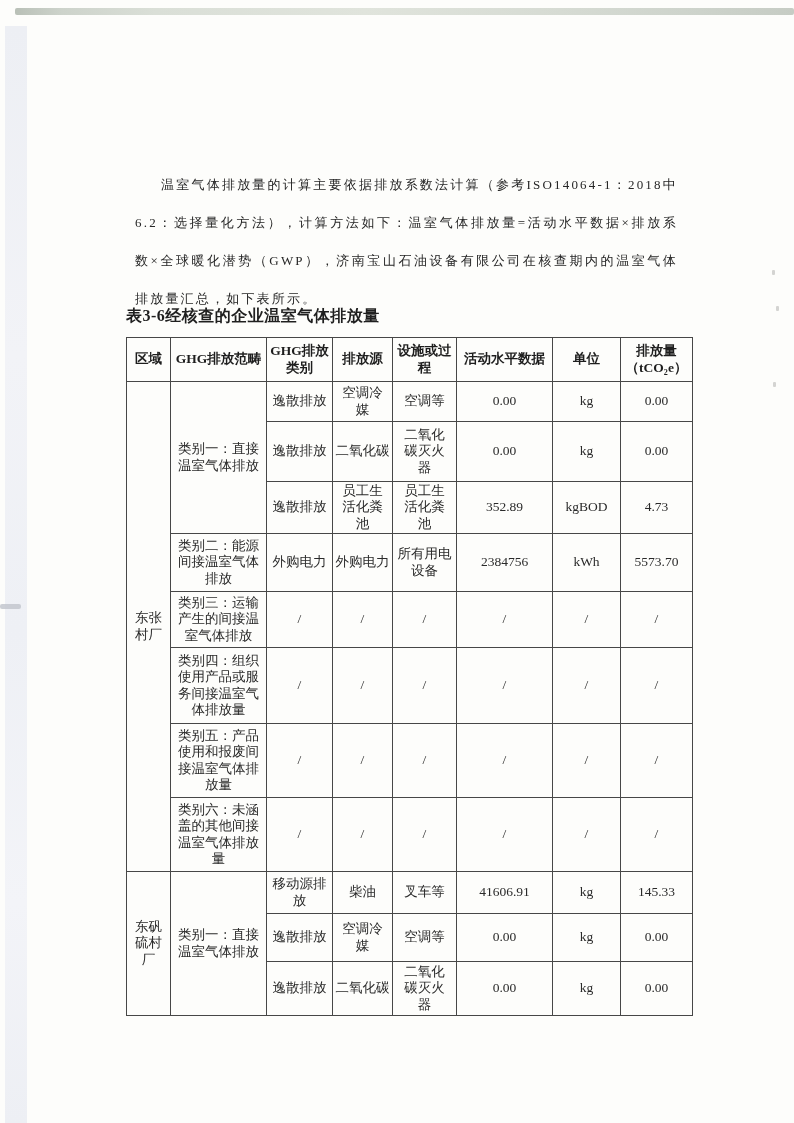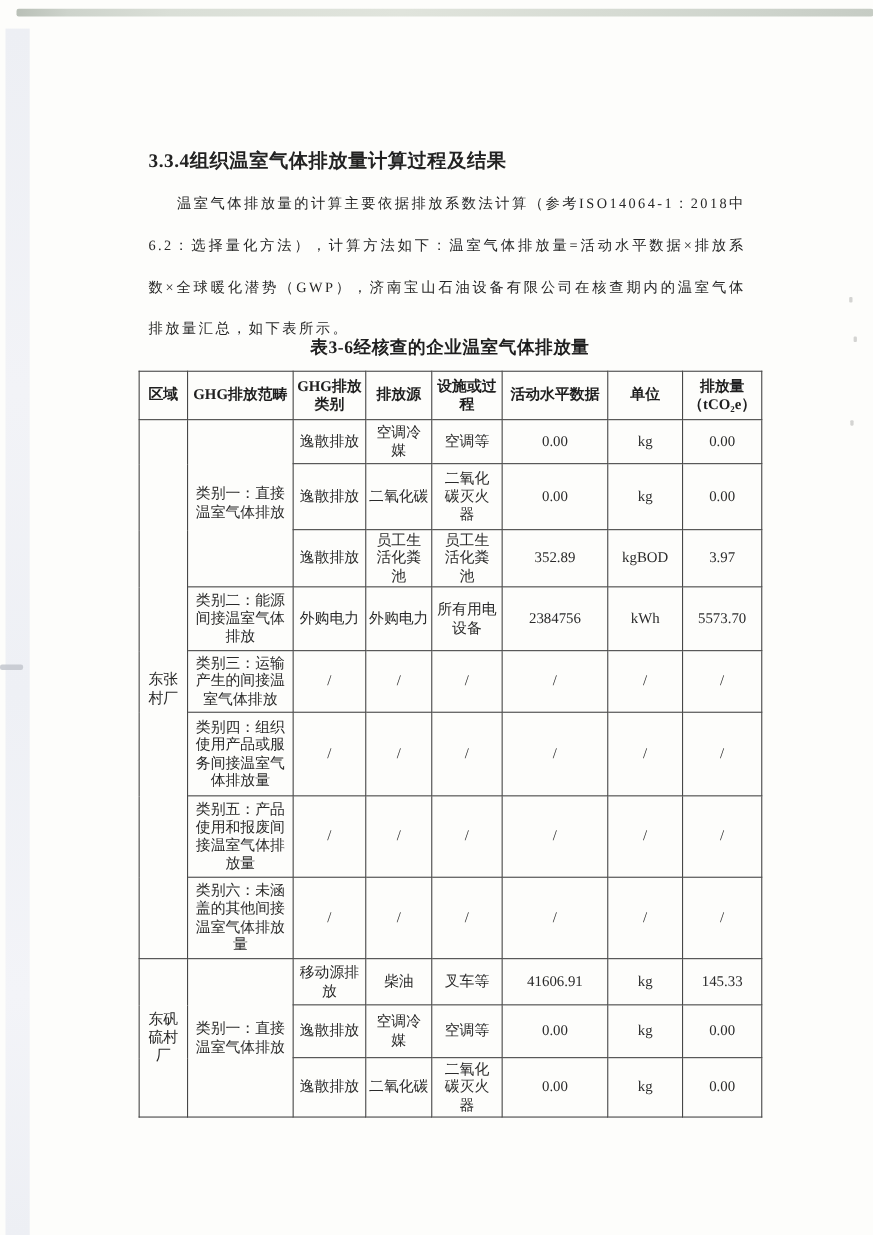--- a/index.html
+++ b/index.html
@@ -45,21 +45,21 @@
     position: absolute; left: 135px; top: 166px; width: 543px;
     font-size: 13px; line-height: 38px;
     letter-spacing: 2.2px;
     text-align: justify;
     text-justify: inter-character;
     text-indent: 2em;
     color: #262626;
   }
   .table-title {
     position: absolute; left: 126px; top: 306px; width: 566px;
-    text-align: center; font-size: 16px; font-weight: bold; color: #1f1f1f;
+    text-align: left; font-size: 16px; font-weight: bold; color: #1f1f1f;
     letter-spacing: 0.5px;
   }
 
   
   table.ghg {
     position: absolute; left: 126px; top: 337px; width: 566px;
     border-collapse: collapse; table-layout: fixed;
   }
   table.ghg th, table.ghg td {
     border: 1px solid #474747;
@@ -95,21 +95,20 @@
 
 <div class="page">
 
   <div class="scan-top-stripe"></div>
   <div class="scan-left-band"></div>
   <div class="scan-left-dash"></div>
   <div class="scan-speck speck-1"></div>
   <div class="scan-speck speck-2"></div>
   <div class="scan-speck speck-3"></div>
 
-  <h1 class="section-heading">3.3.4组织温室气体排放量计算过程及结果</h1>
 
   <p class="body-paragraph">温室气体排放量的计算主要依据排放系数法计算（参考ISO14064-1：2018中6.2：选择量化方法），计算方法如下：温室气体排放量=活动水平数据×排放系数×全球暖化潜势（GWP），济南宝山石油设备有限公司在核查期内的温室气体排放量汇总，如下表所示。</p>
 
   <div class="table-title">表3-6经核查的企业温室气体排放量</div>
 
   <table class="ghg">
     <colgroup>
       <col style="width:44px">
         <col style="width:96px">
         <col style="width:66px">
@@ -159,21 +158,21 @@
     <tr class="r2">
       <td>逸散排放</td>
       <td>员工生
 活化粪
 池</td>
       <td>员工生
 活化粪
 池</td>
       <td>352.89</td>
       <td>kgBOD</td>
-      <td>3.97</td>
+      <td>4.73</td>
     </tr>
     <tr class="r3">
       <td>类别二：能源
 间接温室气体
 排放</td>
       <td>外购电力</td>
       <td>外购电力</td>
       <td>所有用电
 设备</td>
       <td>2384756</td>

